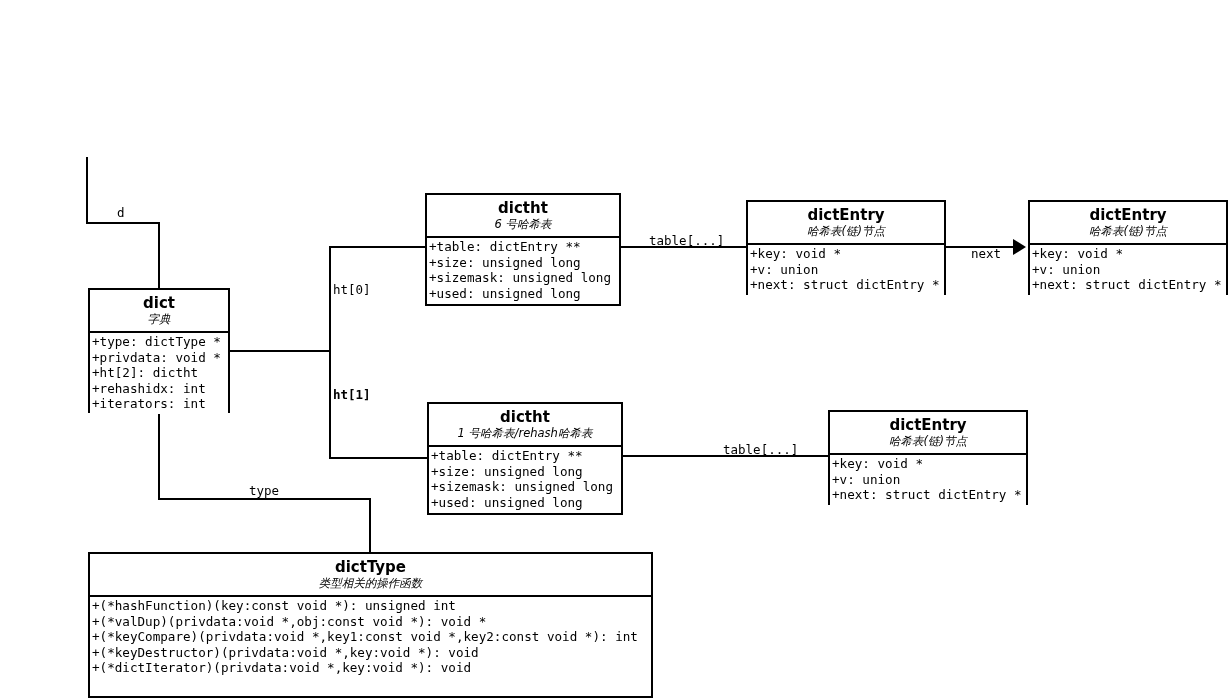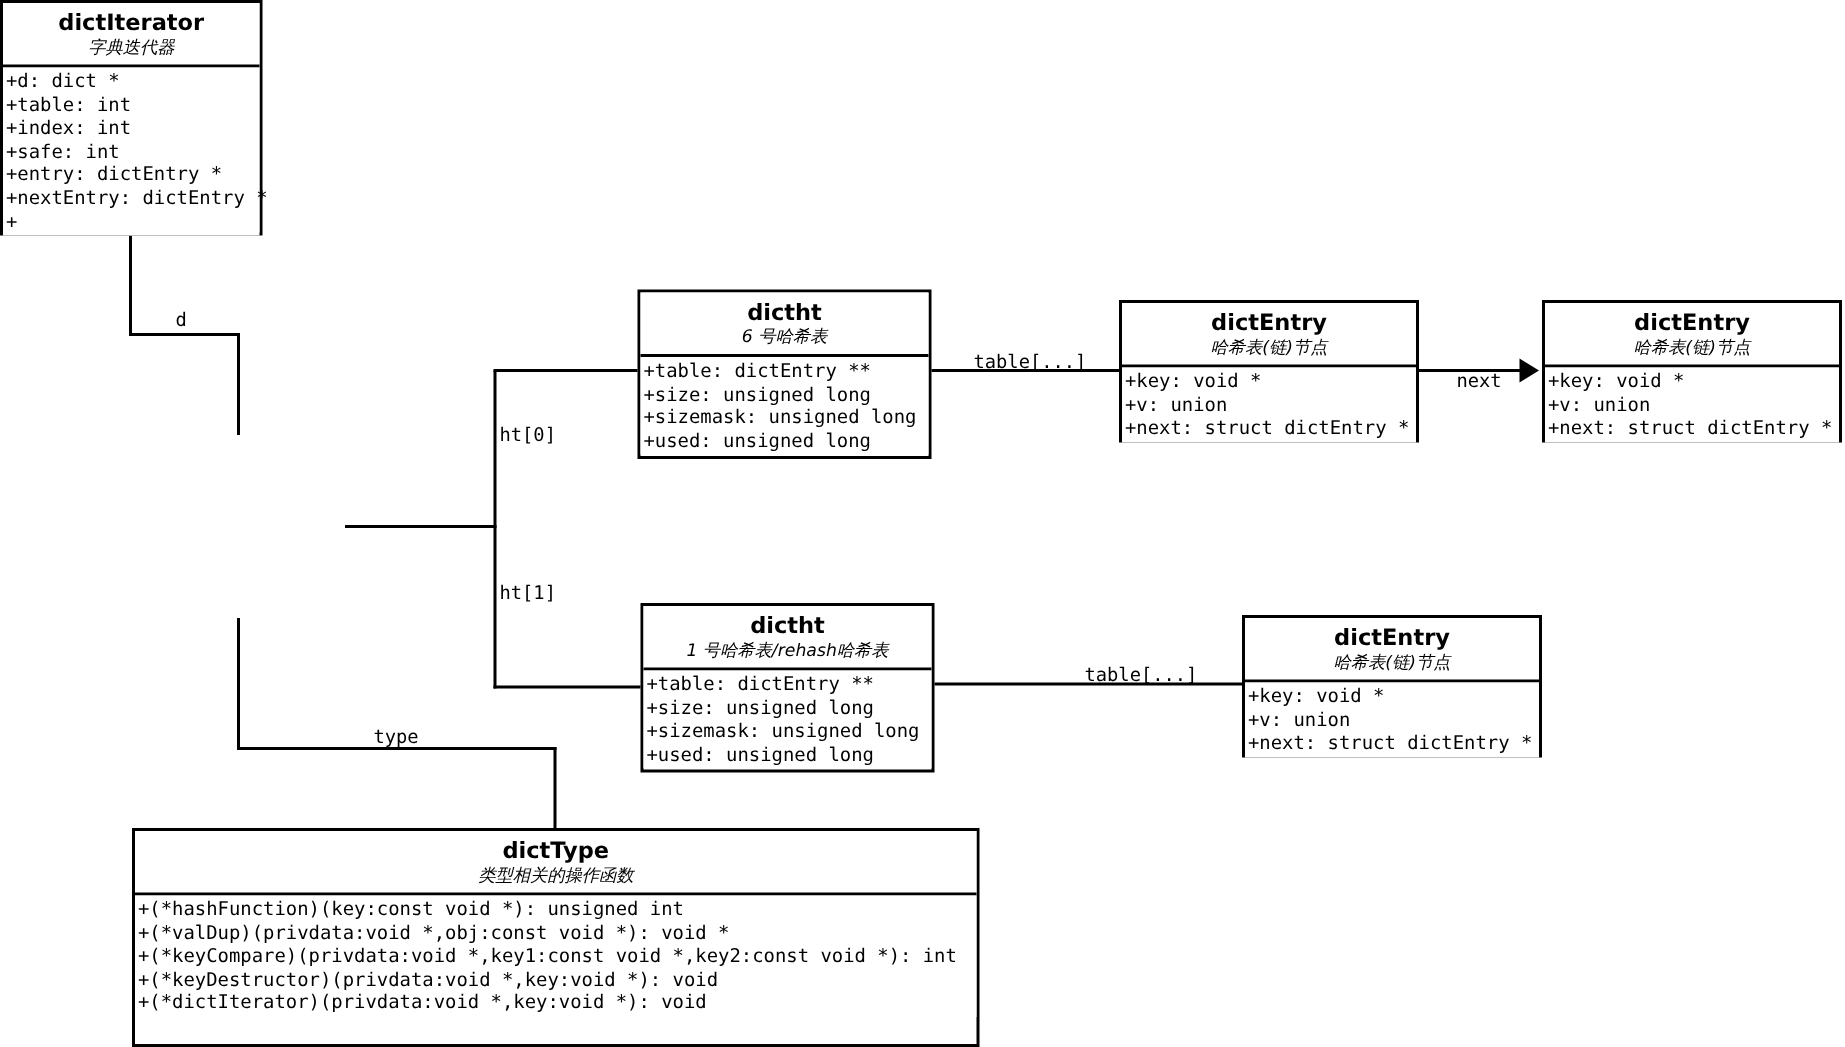--- a/index.html
+++ b/index.html
@@ -93,53 +93,51 @@
   <div class="edge-v" style="left:158px; top:222px; height:68px;"></div>
   <div class="edge-label" style="left:117px; top:206px;">d</div>
 
   <div class="edge-h" style="left:230px; top:350px; width:101px;"></div>
   <div class="edge-v" style="left:329px; top:247px; height:212px;"></div>
 
   <div class="edge-h" style="left:329px; top:246px; width:102px;"></div>
   <div class="edge-label" style="left:333px; top:283px;">ht[0]</div>
 
   <div class="edge-h" style="left:329px; top:457px; width:102px;"></div>
-  <div class="edge-label" style="left:333px; top:388px;">ht[1]</div>
+  <div class="edge-label" style="left:333px; top:388px;font-weight:bold;">ht[1]</div>
 
   <div class="edge-v" style="left:158px; top:412px; height:88px;"></div>
   <div class="edge-h" style="left:158px; top:498px; width:213px;"></div>
   <div class="edge-v" style="left:369px; top:498px; height:55px;"></div>
   <div class="edge-label" style="left:249px; top:484px;">type</div>
 
   <div class="edge-h" style="left:620px; top:246px; width:128px;"></div>
   <div class="edge-label" style="left:649px; top:234px;">table[...]</div>
 
   <div class="edge-h" style="left:944px; top:246px; width:76px;"></div>
   <div class="arrow-right" style="left:1013px; top:239px;"></div>
   <div class="edge-label" style="left:971px; top:247px;">next</div>
 
   <div class="edge-h" style="left:622px; top:455px; width:208px;"></div>
   <div class="edge-label" style="left:723px; top:443px;">table[...]</div>
 
-  <div class="uml-box" style="left:0px; top:0px; width:175px; height:157px;">
-    <div class="uml-head">
-      <div class="uml-title">dictIterator</div>
-      <div class="uml-sub">字典迭代器</div>
-    </div>
-    <div class="uml-body">
-      <div class="uml-attr">+d: dict *</div>
-      <div class="uml-attr">+table: int</div>
-      <div class="uml-attr">+index: int</div>
-      <div class="uml-attr">+safe: int</div>
-      <div class="uml-attr">+entry: dictEntry *</div>
-      <div class="uml-attr">+nextEntry: dictEntry *</div>
-      <div class="uml-attr">+</div>
-    </div>
-  </div>
-
+
+  <div class="uml-box" style="left:88px; top:288px; width:142px; height:125px;">
+    <div class="uml-head">
+      <div class="uml-title">dict</div>
+      <div class="uml-sub">字典</div>
+    </div>
+    <div class="uml-body">
+      <div class="uml-attr">+type: dictType *</div>
+      <div class="uml-attr">+privdata: void *</div>
+      <div class="uml-attr">+ht[2]: dictht</div>
+      <div class="uml-attr">+rehashidx: int</div>
+      <div class="uml-attr">+iterators: int</div>
+    </div>
+  </div>
 
   <div class="uml-box" style="left:425px; top:193px; width:196px; height:113px;">
     <div class="uml-head">
       <div class="uml-title">dictht</div>
       <div class="uml-sub">6 号哈希表</div>
     </div>
     <div class="uml-body">
       <div class="uml-attr">+table: dictEntry **</div>
       <div class="uml-attr">+size: unsigned long</div>
       <div class="uml-attr">+sizemask: unsigned long</div>

